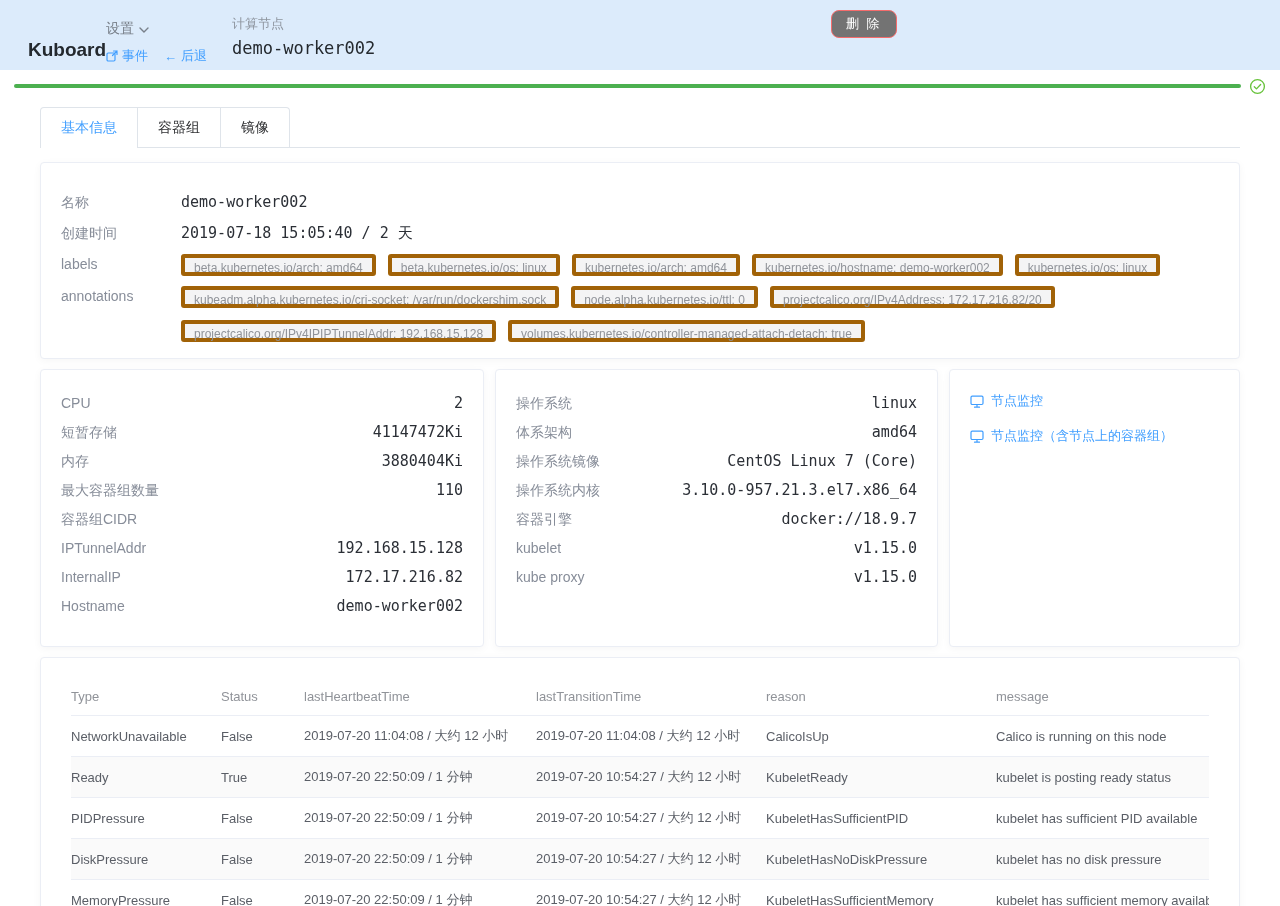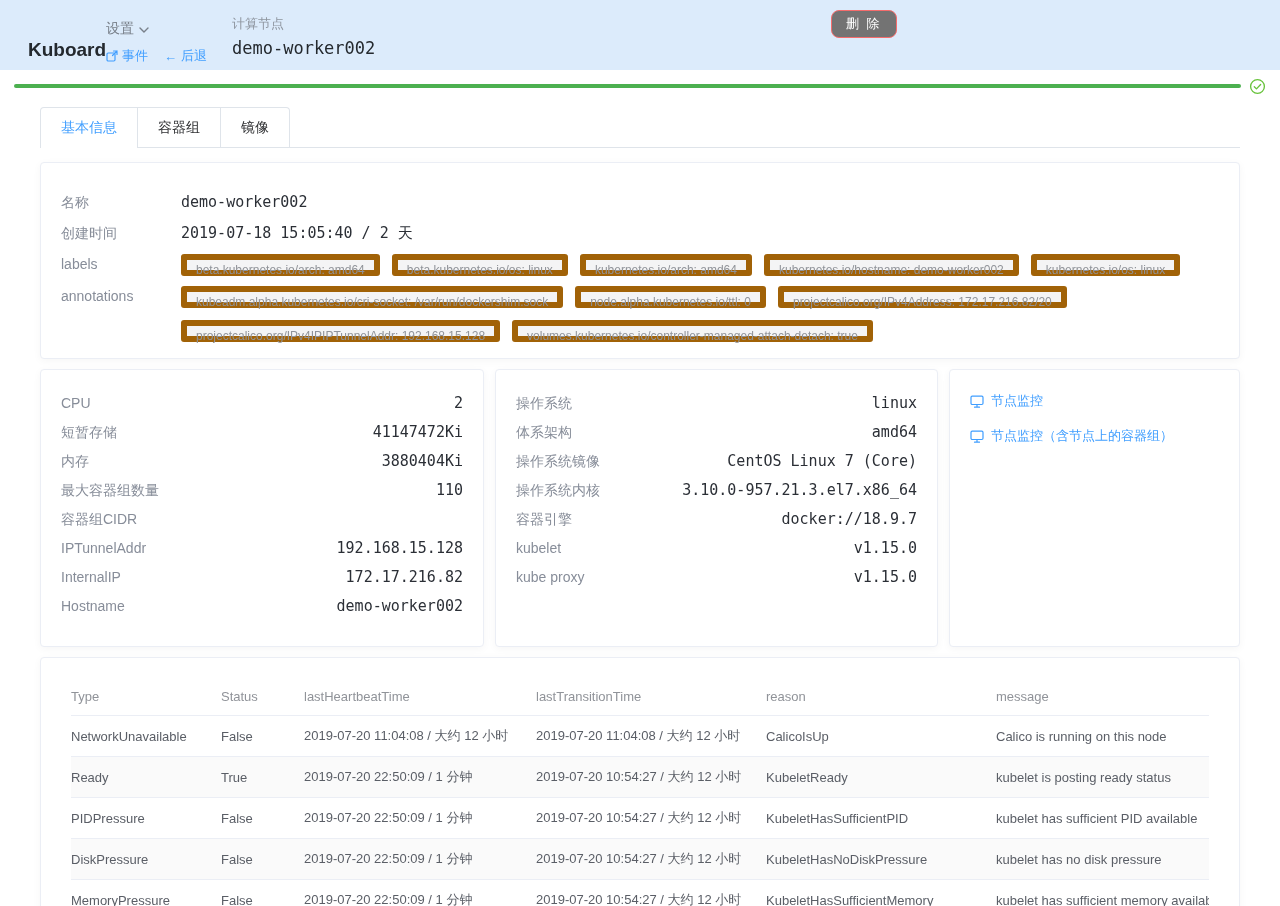--- a/index.html
+++ b/index.html
@@ -50,21 +50,21 @@
 
   
   .card { background: #fff; border: 1px solid #ebeef5; border-radius: 4px; box-shadow: 0 2px 8px rgba(0,0,0,0.04); }
   .info-card { margin: 14px 40px 10px; padding: 28px 20px 16px; }
   .info-row { display: flex; align-items: flex-start; margin-bottom: 9px; min-height: 22px; }
   .info-row:last-child { margin-bottom: 0; }
   .info-label { flex: 0 0 120px; color: #878d99; font-size: 14px; line-height: 22px; }
   .info-value { font-size: 15px; color: #2b2f36; line-height: 22px; }
   .tagwrap { display: flex; flex-wrap: wrap; gap: 12px 12px; flex: 1; padding-top: 1px; }
   .tag {
-    background: #f4f4f5; border: 6px solid #a16207; color: #909399;
+    background: #f4f4f5; border: 4px solid #a16207; color: #909399;
     font-size: 12px; height: 22px; line-height: 20px; padding: 0 9px;
     border-radius: 3px; white-space: nowrap;
   }
 
   .cards-row { display: flex; margin: 0 40px; gap: 11px; }
   .cards-row .card { min-height: 271px; padding: 22px 20px; }
   .capacity-card { flex: 0 0 444px; }
   .system-card { flex: 0 0 443px; }
   .monitor-card { flex: 1; padding: 22px 25px; }
   .drow { display: flex; margin-bottom: 7px; min-height: 22px; justify-content: space-between; }

